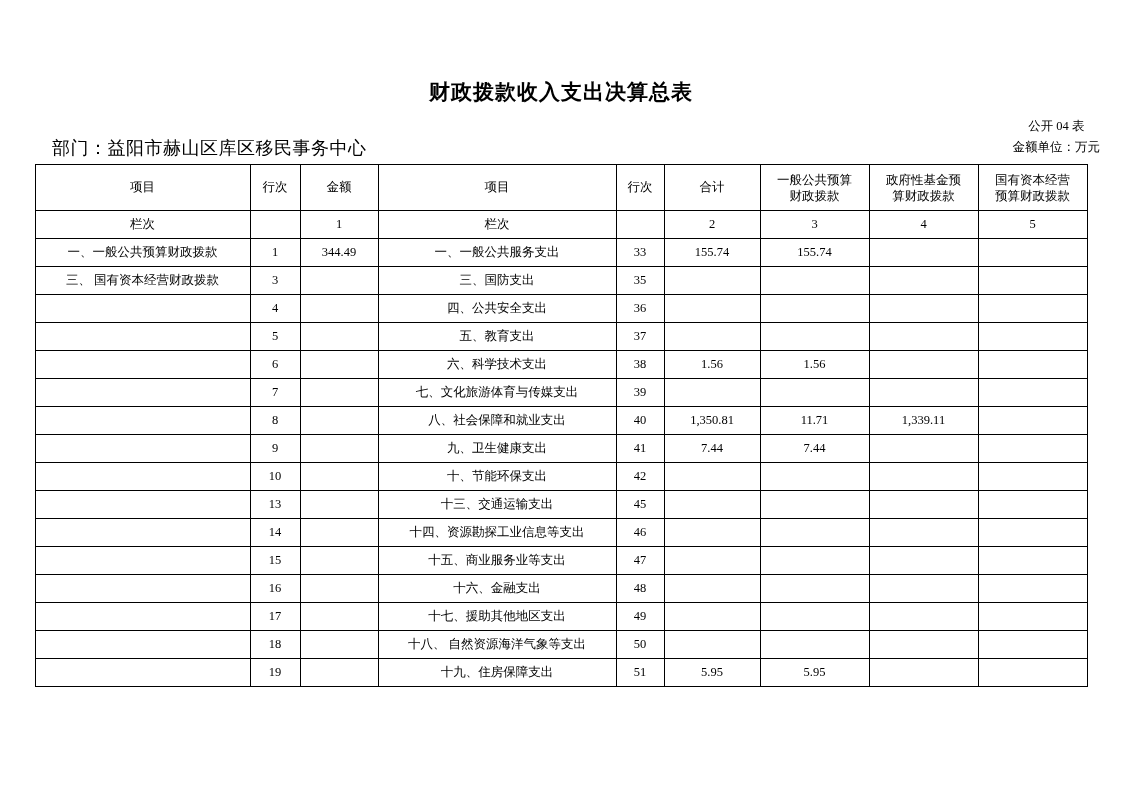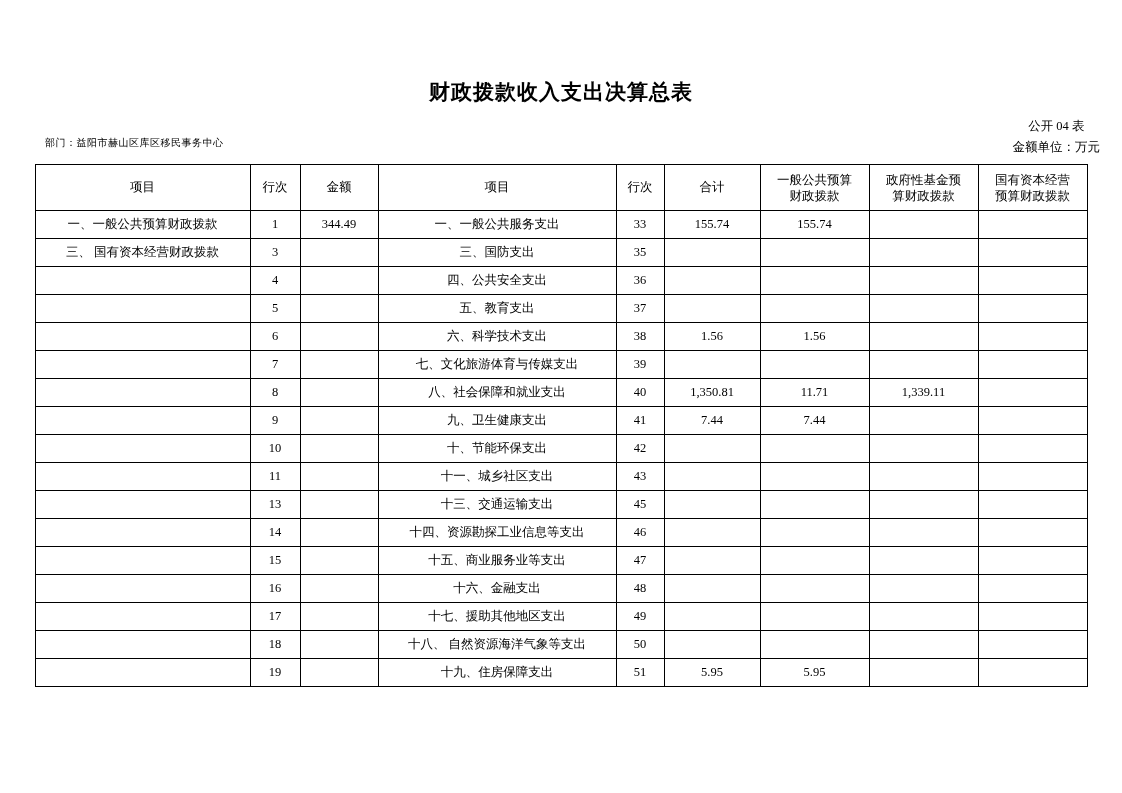--- a/index.html
+++ b/index.html
@@ -29,23 +29,23 @@
     padding-top: 78px;
     font-family: "Liberation Sans", "DejaVu Sans", sans-serif;
   }
   .meta-row {
     position: relative;
     height: 40px;
     margin-top: 18px;
   }
   .dept {
     position: absolute;
-    left: 45px;
+    left: 52px;
     top: 12px;
-    font-size: 10px;
+    font-size: 18px;
     letter-spacing: 0.5px;
   }
   .right-meta {
     position: absolute;
     right: 22px;
     top: -8px;
     text-align: center;
     font-size: 12.5px;
     line-height: 21px;
   }
@@ -132,20 +132,31 @@
         </td>
         <td class="hdr two-line">
           <div>政府性基金预</div>
           <div>算财政拨款</div>
         </td>
         <td class="hdr two-line">
           <div>国有资本经营</div>
           <div>预算财政拨款</div>
         </td>
       </tr>
+      <tr class="lane">
+        <td>栏次</td>
+        <td></td>
+        <td>1</td>
+        <td>栏次</td>
+        <td></td>
+        <td>2</td>
+        <td>3</td>
+        <td>4</td>
+        <td>5</td>
+      </tr>
     </tbody>
     <tbody id="rows-body">
         <tr class="lane">
           <td class="item-left">一、一般公共预算财政拨款</td>
           <td>1</td>
           <td class="num-right">344.49</td>
           <td class="item-left">一、一般公共服务支出</td>
           <td>33</td>
           <td class="num-right">155.74</td>
           <td class="num-right">155.74</td>
@@ -235,31 +246,20 @@
           <td class="num-right"></td>
           <td class="item-left">十、节能环保支出</td>
           <td>42</td>
           <td class="num-right"></td>
           <td class="num-right"></td>
           <td class="num-right"></td>
           <td class="num-right"></td>
         </tr>
         <tr class="lane">
           <td class="item-left"></td>
-          <td>11</td>
-          <td class="num-right"></td>
-          <td class="item-left">十一、城乡社区支出</td>
-          <td>43</td>
-          <td class="num-right"></td>
-          <td class="num-right"></td>
-          <td class="num-right"></td>
-          <td class="num-right"></td>
-        </tr>
-        <tr class="lane">
-          <td class="item-left"></td>
           <td>13</td>
           <td class="num-right"></td>
           <td class="item-left">十三、交通运输支出</td>
           <td>45</td>
           <td class="num-right"></td>
           <td class="num-right"></td>
           <td class="num-right"></td>
           <td class="num-right"></td>
         </tr>
         <tr class="lane">

